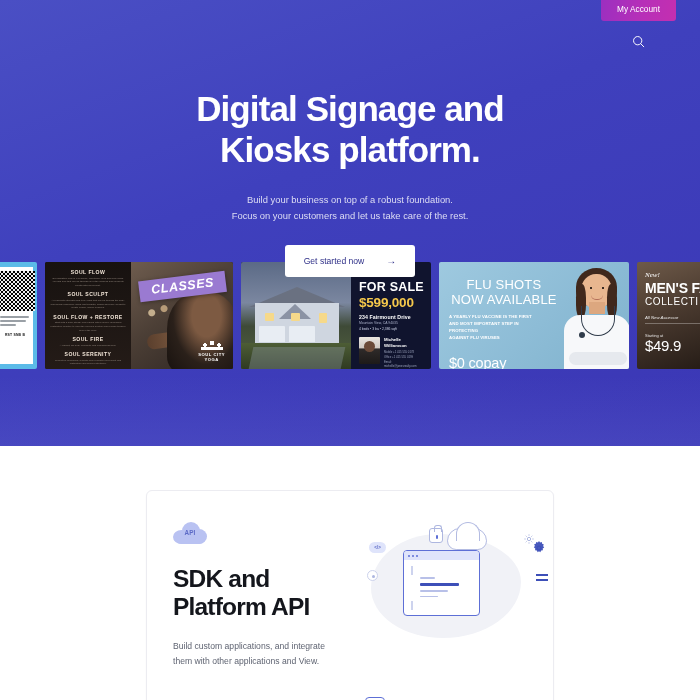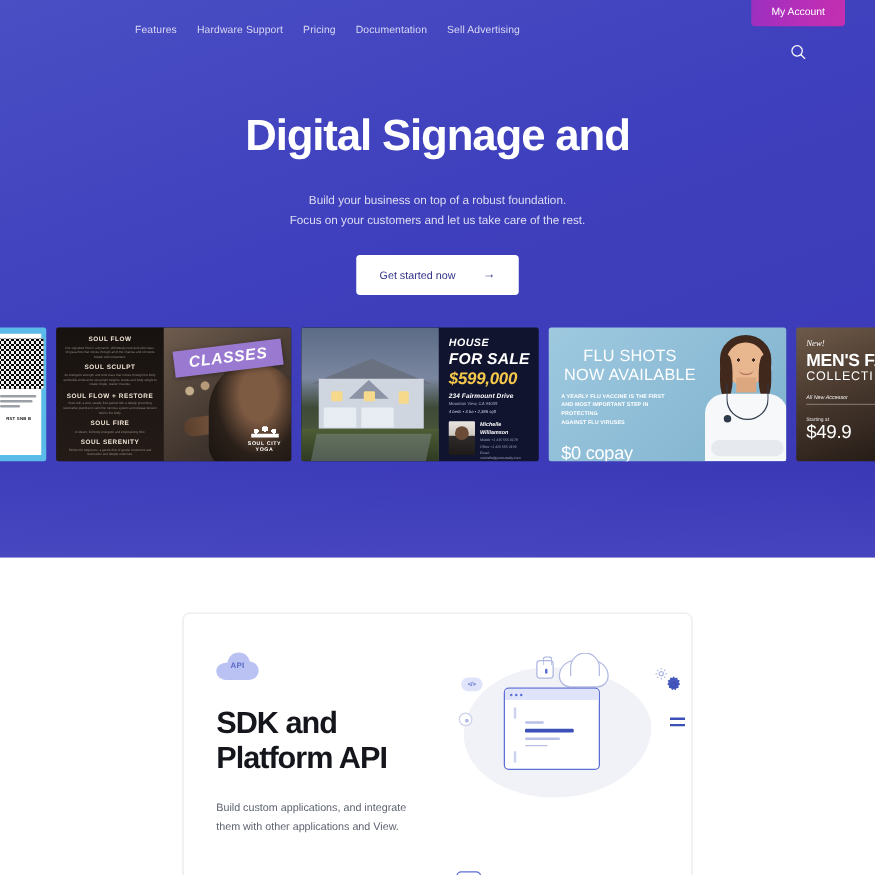--- a/index.html
+++ b/index.html
@@ -229,21 +229,21 @@
   .house-gable{
     position:absolute;left:38px;bottom:50px;width:0;height:0;
     border-left:16px solid transparent;border-right:16px solid transparent;
     border-bottom:15px solid #8b93a4;
   }
   .house-win{position:absolute;background:#f6d98a;border-radius:1px;}
   .house-garage{position:absolute;left:18px;bottom:27px;width:26px;height:16px;background:#e8edf3;border-radius:1px 1px 0 0;}
   .house-garage2{position:absolute;left:48px;bottom:27px;width:26px;height:16px;background:#e8edf3;border-radius:1px 1px 0 0;}
   .house-lawn{position:absolute;left:0;right:0;bottom:0;height:26px;background:linear-gradient(180deg,#4d5d35,#2f3a22);}
   .house-drive{position:absolute;left:10px;bottom:0;width:92px;height:22px;background:rgba(150,160,175,.35);transform:skewX(-12deg);}
-  .house-info { flex:1; padding:8px 7px 15px 8px; color:#fff;font-style:italic; }
+  .house-info { flex:1; padding:8px 7px 15px 8px; color:#fff; }
   .hi-kicker { font-size:8.5px;font-weight:700;letter-spacing:.4px;line-height:1; }
   .hi-sale { font-size:12.5px;font-weight:700;letter-spacing:.2px;line-height:1.15;margin-top:1px; }
   .hi-price { font-size:13.5px;font-weight:700;color:#f5c84b;letter-spacing:-.2px;line-height:1.1;margin-top:2px; }
   .hi-addr { font-size:5.2px;font-weight:700;margin-top:3px;letter-spacing:.1px; }
   .hi-city { font-size:3.4px;color:#a9b0c8;margin-top:1.5px; }
   .hi-specs { font-size:3.4px;color:#c8cee3;margin-top:2px; }
   .agent { display:flex;gap:4px;margin-top:6px;align-items:flex-start; }
   .agent-photo {
     width:21px;height:27px;flex:none;border-radius:1px;
     background:linear-gradient(180deg,#e9e5e0 0%,#cfc8c1 42%,#2f2b2a 43%,#1d1a19 100%);
@@ -420,42 +420,36 @@
     background:linear-gradient(#3d4fb8 0 2px,transparent 2px 5px,#3d4fb8 5px 7px);
   }
 </style>
 </head>
 <body>
 
 <div class="hero">
 
   <nav class="navbar">
 
-    <div class="nav-links">
-      <a class="nav-link">Features</a>
-      <a class="nav-link">Hardware Support</a>
-      <a class="nav-link">Pricing</a>
-      <a class="nav-link">Documentation</a>
-      <a class="nav-link">Sell Advertising</a>
-    </div>
 
     <div class="nav-right">
       <button class="account-btn">My Account</button>
       <button class="search-btn">
         <svg width="13" height="13" viewBox="0 0 16 16" fill="none">
           <circle cx="7" cy="7" r="5.1" stroke="#ffffff" stroke-width="1.2"></circle>
           <line x1="10.8" y1="10.8" x2="14.5" y2="14.5" stroke="#ffffff" stroke-width="1.2" stroke-linecap="round"></line>
         </svg>
       </button>
     </div>
   </nav>
 
   <div class="hero-copy">
     <h1 class="hero-title">
       <span>Digital Signage and</span><br>
+      <span>Kiosks platform.</span>
     </h1>
     <p class="hero-sub">
       <span>Build your business on top of a robust foundation.</span><br>
       <span>Focus on your customers and let us take care of the rest.</span>
     </p>
     <button class="cta-btn">
       <span>Get started now</span>
       <span class="cta-arrow">→</span>
     </button>
   </div>

